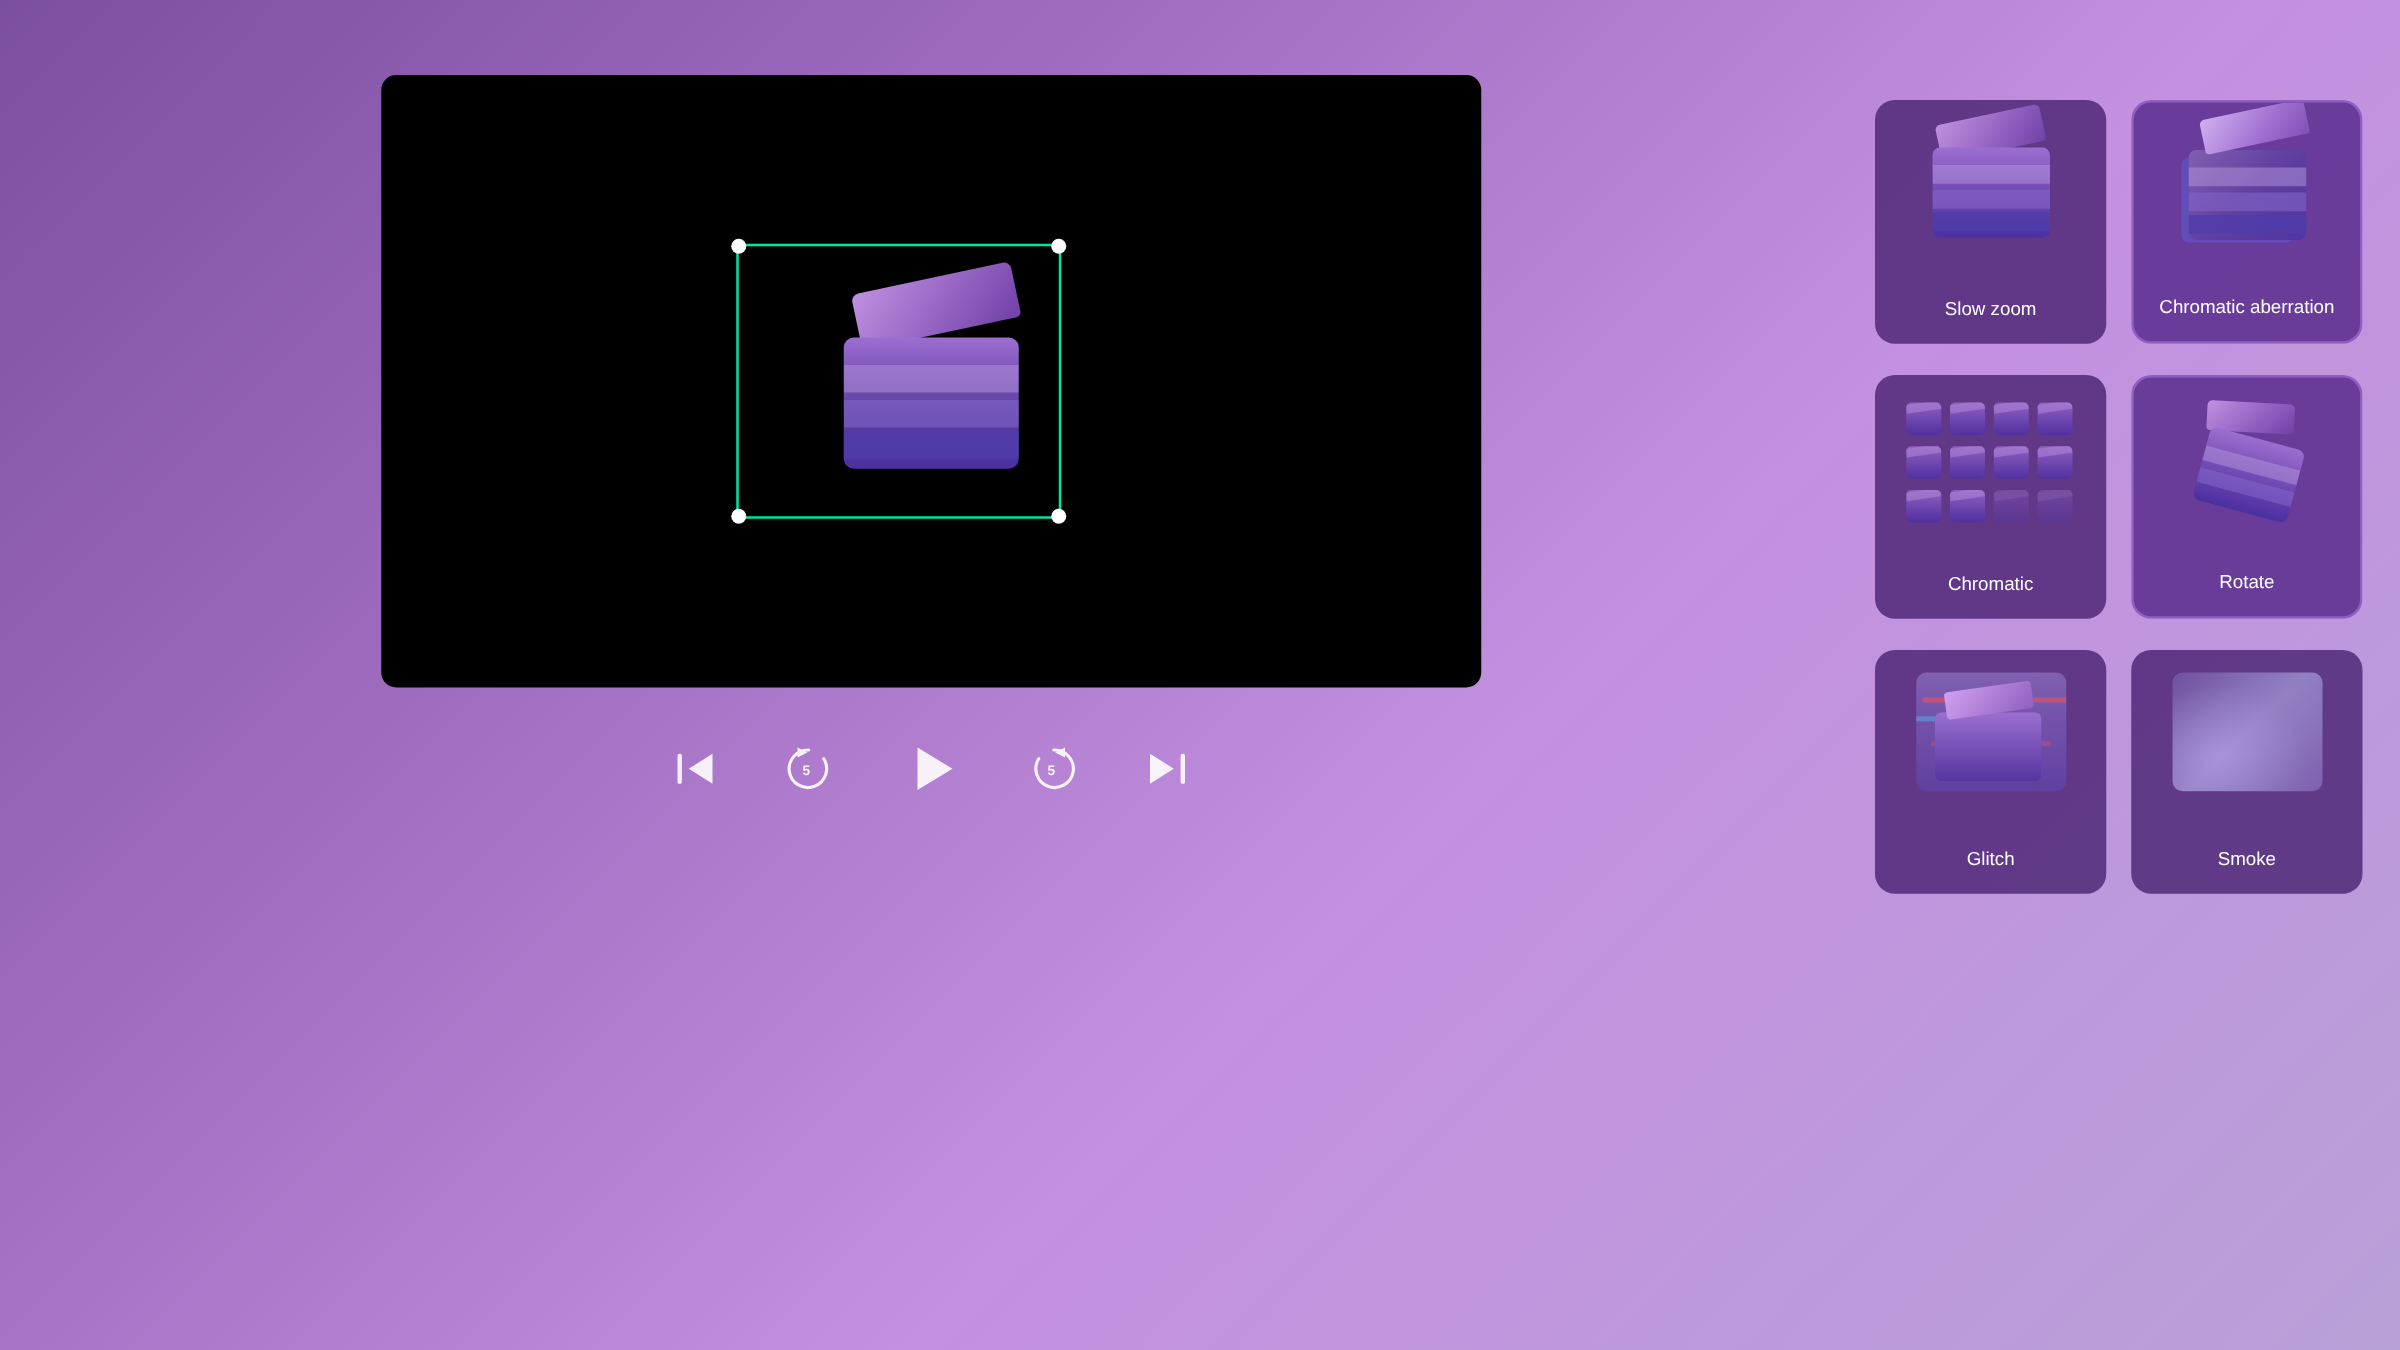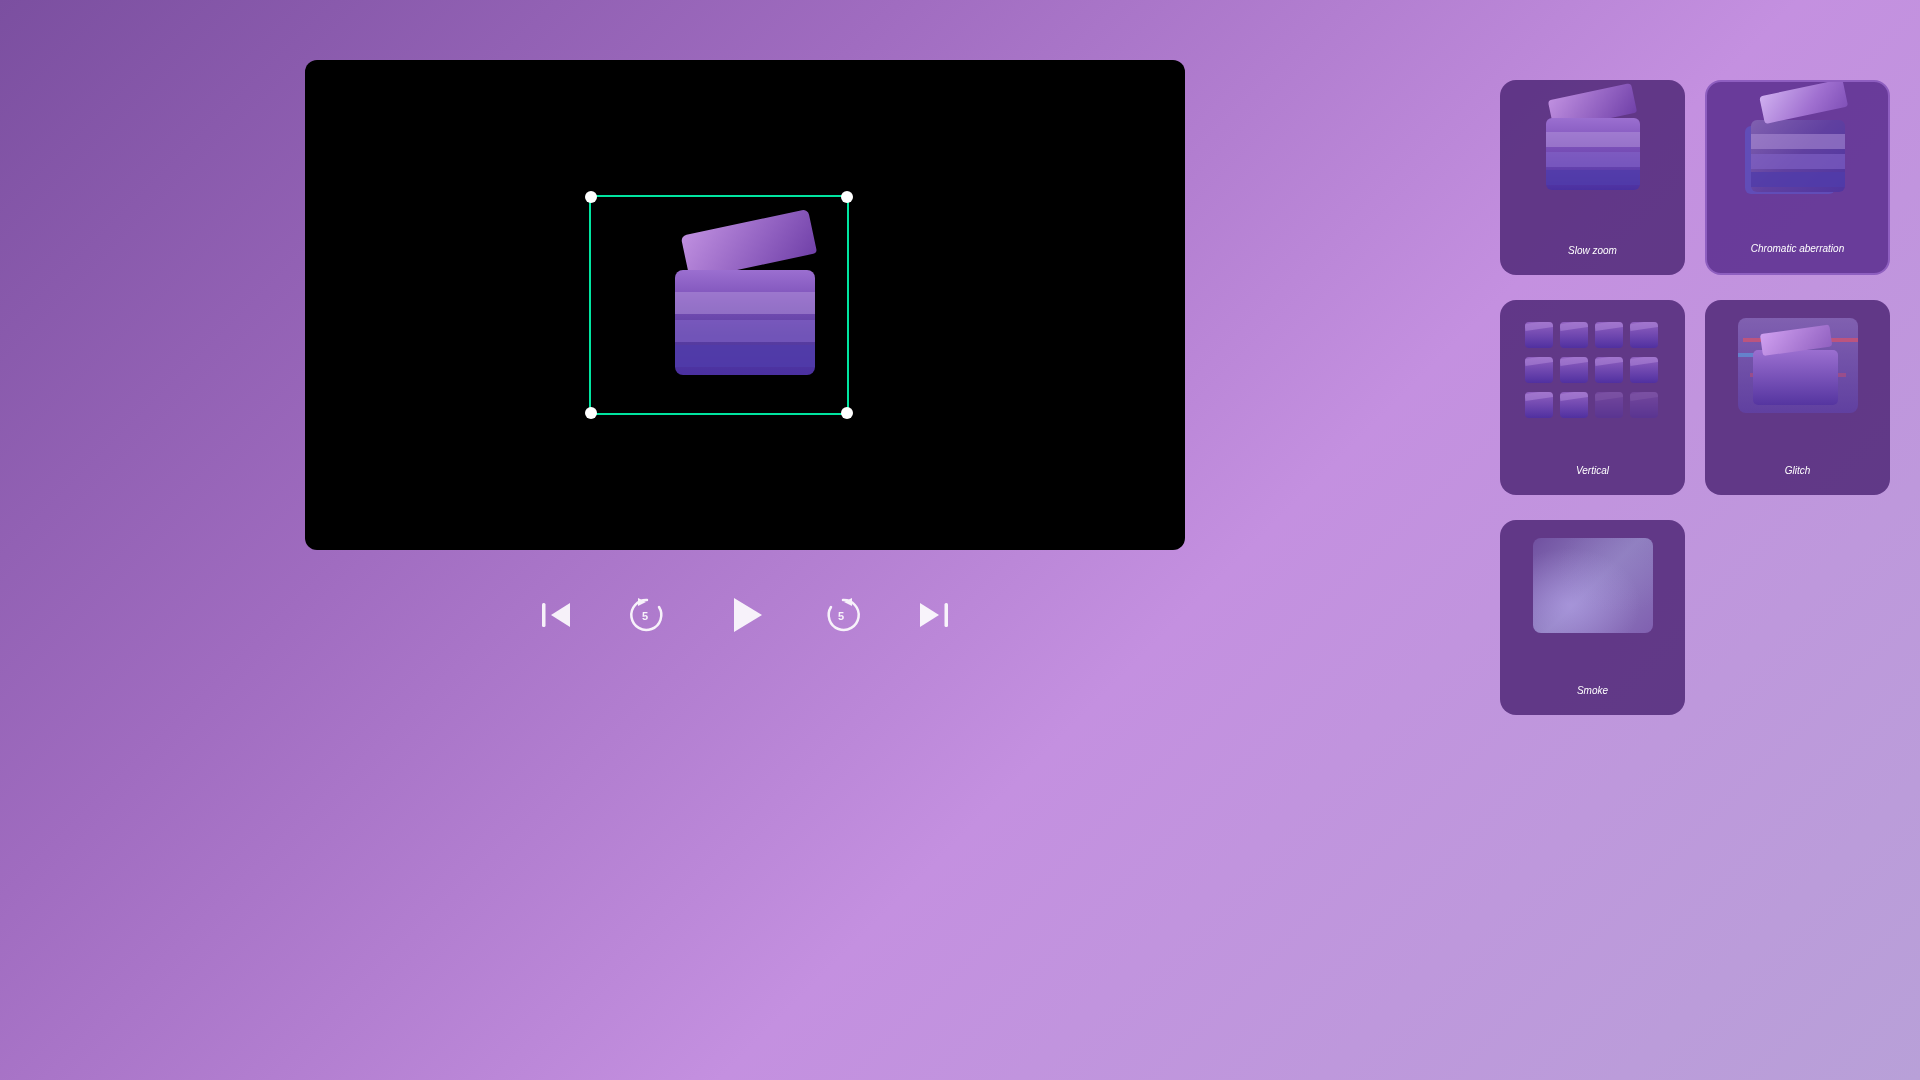--- a/index.html
+++ b/index.html
@@ -171,26 +171,25 @@
       top: 0; left: 0; right: 0;
       height: 130px;
       display: flex;
       align-items: center;
       justify-content: center;
       overflow: hidden;
     }
 
     .effect-card-label {
       color: white;
-      font-size: 10px;
+      font-size: 15px;
       font-weight: 500;
       text-align: left;
       z-index: 1;
       line-height: 1.3;
-      font-style: italic;
     }
 
     
     .preview-clapper-sm {
       width: 110px;
       height: 90px;
       position: relative;
     }
     .pc-body {
       position: absolute;
@@ -479,23 +478,36 @@
           <div class="v-cell"></div>
           <div class="v-cell"></div>
           <div class="v-cell"></div>
           <div class="v-cell"></div>
           <div class="v-cell"></div>
           <div class="v-cell"></div>
           <div class="v-cell dim"></div>
           <div class="v-cell dim"></div>
         </div>
       </div>
-      <span class="effect-card-label">Vertical</span>
-    </div>
-
+      <span class="effect-card-label">Chromatic</span>
+    </div>
+
+    <div class="effect-card selected">
+      <div class="effect-card-preview">
+        <div class="rotate-preview">
+          <div class="rot-top"></div>
+          <div class="rot-body">
+            <div class="rot-s"></div>
+            <div class="rot-s2"></div>
+          </div>
+        </div>
+      </div>
+      <span class="effect-card-label">Rotate</span>
+
+    </div>
 
     <div class="effect-card">
       <div class="effect-card-preview">
         <div class="glitch-preview">
           <div class="glitch-bg">
             <div class="glitch-line gl1"></div>
             <div class="glitch-line gl2"></div>
             <div class="glitch-line gl3"></div>
             <div class="glitch-clapper">
               <div class="gc-top"></div>

